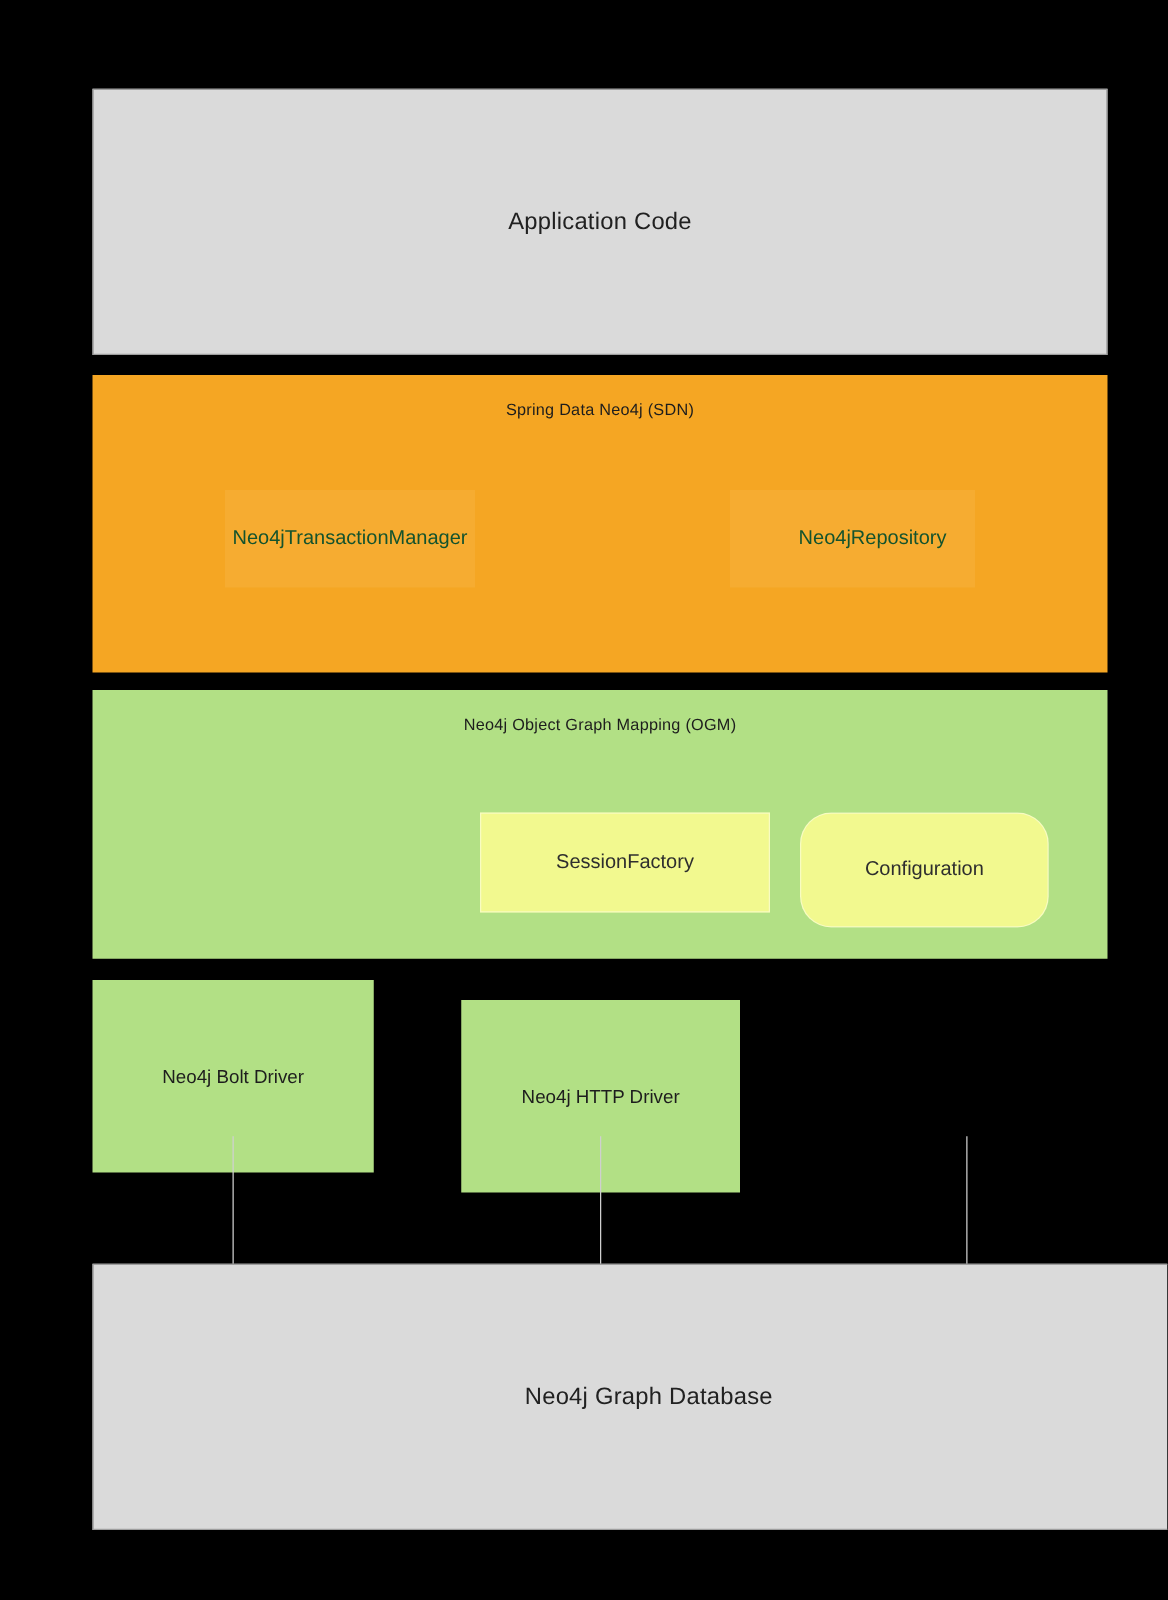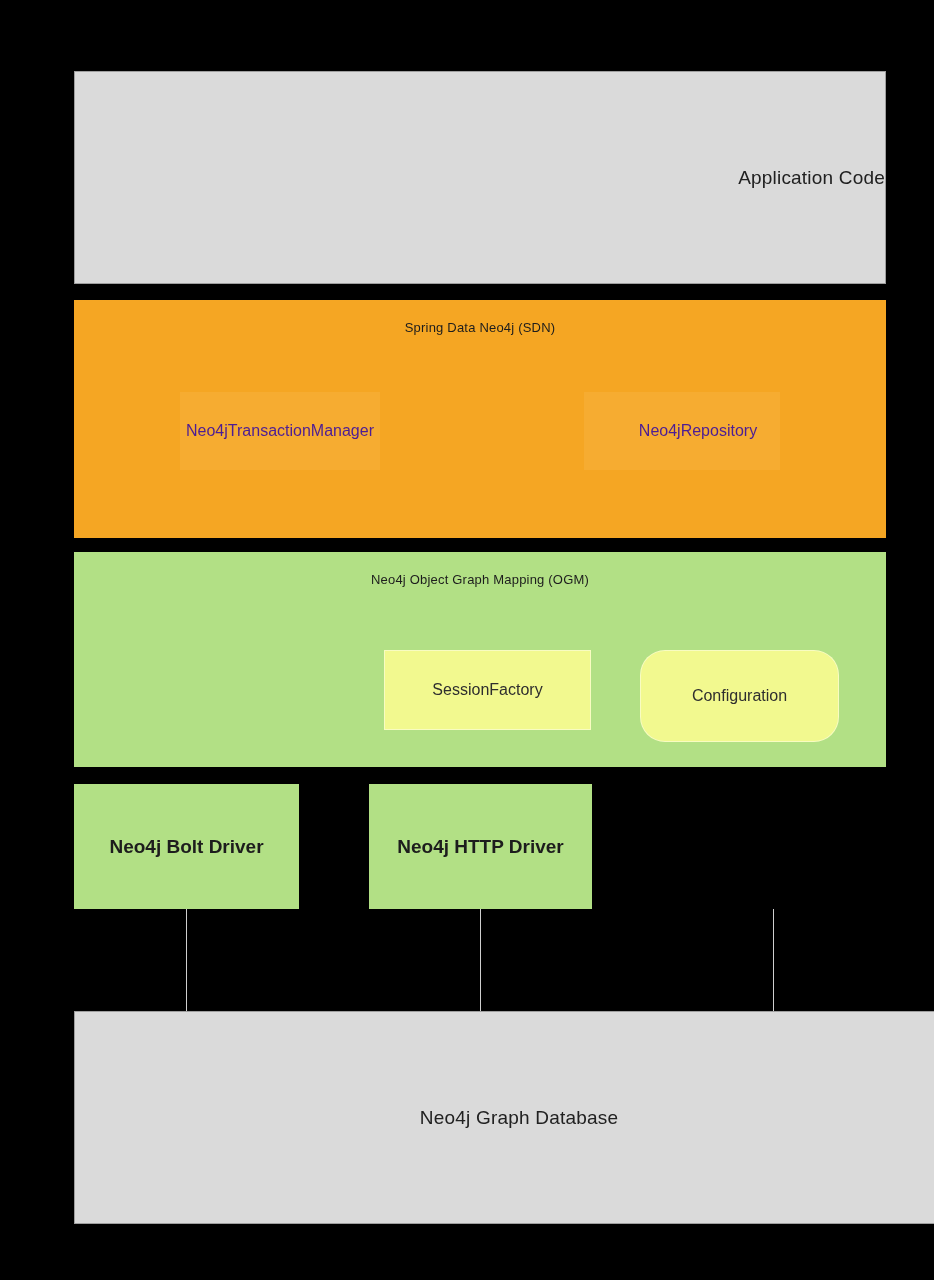--- a/index.html
+++ b/index.html
@@ -24,21 +24,21 @@
     align-items: center;
     justify-content: center;
     text-align: center;
   }
   
   .gray {
     background: #dadada;
     border: 1px solid #9e9e9e;
   }
   .app-box {
-    left: 74px; top: 71px; width: 812px; height: 213px; justify-content: flex-end;
+    left: 74px; top: 71px; width: 812px; height: 213px;
   }
   .db-box {
     left: 74px; top: 1011px; width: 890px; height: 213px;
   }
   .label-lg {
     font-size: 19px;
     color: #212121;
     letter-spacing: 0.2px;
   }
   
@@ -52,50 +52,49 @@
     top: 20px;
     text-align: center;
     font-size: 13px;
     color: #1d1d1d;
     letter-spacing: 0.2px;
   }
   .inner-orange {
     position: absolute;
     background: #f6ac31;
     font-size: 16px;
-    color: #4c1d95;
+    color: #14532d;
   }
   .inner-tx   { left: 106px; top: 92px; width: 200px; height: 78px; }
   .inner-repo { left: 510px; top: 92px; width: 196px; height: 78px; padding-left: 32px; }
   
   .ogm-box {
     left: 74px; top: 552px; width: 812px; height: 215px;
     background: #b2e085;
   }
   .inner-yellow {
     position: absolute;
     background: #f2f98f;
     border: 1px solid rgba(255,255,255,0.45);
     font-size: 16px;
     color: #2e2e2e;
   }
   .inner-session  { left: 46px;  top: 98px; width: 197px; height: 80px; }
-  .inner-factory  { left: 310px; top: 98px; width: 207px; height: 80px; align-items: center; }
+  .inner-factory  { left: 310px; top: 98px; width: 232px; height: 80px; align-items: center; }
   .inner-config   { left: 566px; top: 98px; width: 199px; height: 92px; border-radius: 25px; }
   
   .driver {
     top: 784px;
-    height: 125px;
+    height: 154px;
     background: #b2e085;
-    font-size: 19px;
+    font-size: 15px;
     color: #1d1d1d;
-    font-weight: bold;
   }
   .driver-bolt     { left: 74px;  width: 225px; }
-  .driver-http     { left: 369px; width: 223px; }
+  .driver-http     { left: 369px; width: 223px; margin-top: 16px; }
   .driver-embedded { left: 660px; width: 226px; }
   
   .connector {
     position: absolute;
     top: 909px;
     height: 102px;
     width: 1px;
     background: #cfcfcf;
   }
   .conn-1 { left: 186px; }

